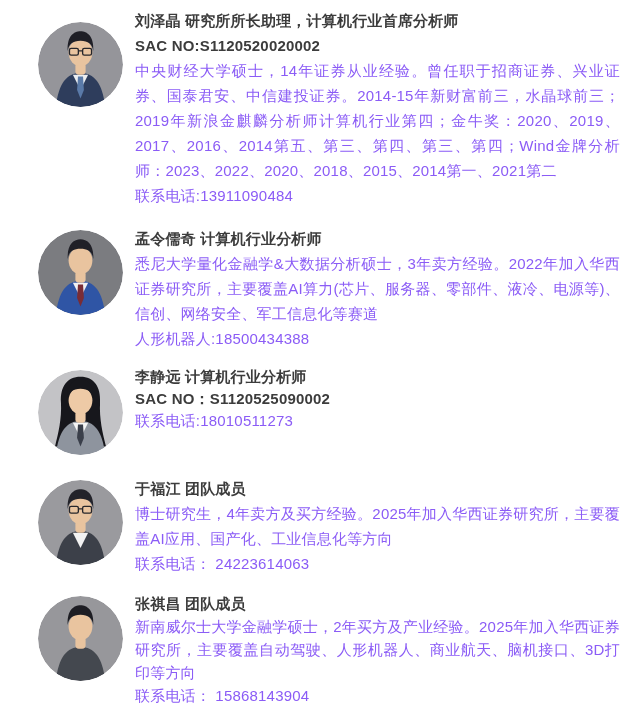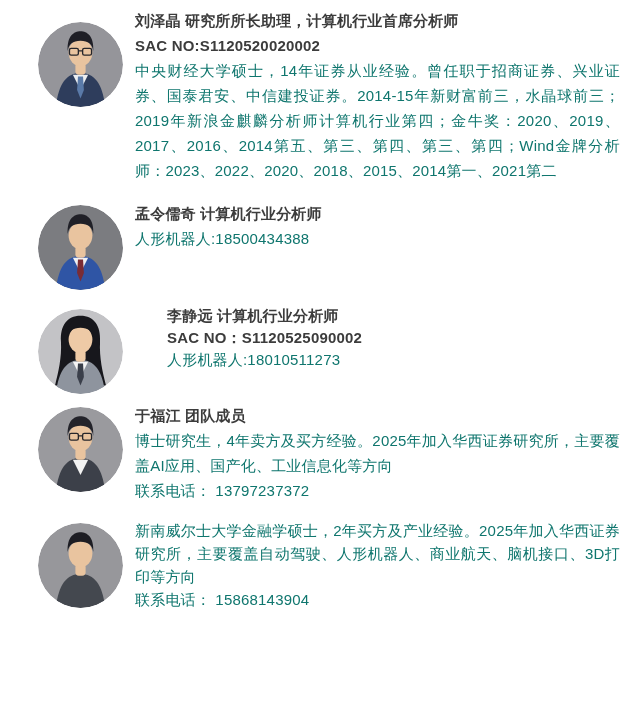--- a/index.html
+++ b/index.html
@@ -10,46 +10,46 @@
     color:#4f4f4f;
   }
   .page{
     padding:8px 20px 10px 0;
     box-sizing:border-box;
     width:640px;
   }
   .member{display:flex;align-items:flex-start;}
   .member:nth-child(2){margin-top:18px;}
   .member:nth-child(3){margin-top:15px;}
-  .member:nth-child(4){margin-top:9px;}
+  .member:nth-child(4){margin-top:21px;}
   .member:nth-child(5){margin-top:16px;}
   .avatar-col{width:135px;flex:none;}
   .avatar{
     width:85px;height:85px;
     margin-left:38px;margin-top:4px;
     border-radius:50%;
     display:block;
   }
   .member:nth-child(1) .avatar{margin-top:14px;}
   .text-col{
     flex:1;
     font-size:15px;
     line-height:25px;
     text-align:justify;
     letter-spacing:0.2px;
   }
-  .member:nth-child(3) .text-col{line-height:22px;margin-left:32px;}
+  .member:nth-child(3) .text-col{line-height:22px;}
   .member:nth-child(4) .text-col{line-height:25px;}
   .member:nth-child(5) .text-col{line-height:23px;}
   .name,.sac{
     font-weight:bold;
     color:#3c3c3c;
   }
   .sac:empty{display:none;}
-  .bio,.phone{color:#0f766e;}
+  .bio,.phone{color:#8b5cf6;}
 </style>
 </head>
 <body>
 
 <div class="page">
 
   <div class="member">
     <div class="avatar-col">
       <svg class="avatar" viewBox="0 0 100 100">
         <defs>
@@ -71,20 +71,21 @@
             <rect x="52.5" y="31" width="10.5" height="8" rx="2"></rect>
             <line x1="47.5" y1="34" x2="52.5" y2="34"></line>
           </g>
         </g>
       </svg>
     </div>
     <div class="text-col">
       <div class="name">刘泽晶 研究所所长助理，计算机行业首席分析师</div>
       <div class="sac">SAC NO:S1120520020002</div>
       <div class="bio">中央财经大学硕士，14年证券从业经验。曾任职于招商证券、兴业证券、国泰君安、中信建投证券。2014-15年新财富前三，水晶球前三；2019年新浪金麒麟分析师计算机行业第四；金牛奖：2020、2019、2017、2016、2014第五、第三、第四、第三、第四；Wind金牌分析师：2023、2022、2020、2018、2015、2014第一、2021第二</div>
+      <div class="phone">联系电话:13911090484</div>
     </div>
   </div>
 
   <div class="member">
     <div class="avatar-col">
       <svg class="avatar" viewBox="0 0 100 100">
         <defs>
             <clipPath id="clip1">
               <circle cx="50" cy="50" r="50"></circle>
             </clipPath>
@@ -101,20 +102,21 @@
           <g fill="none" stroke="#26262b" stroke-width="1.6" style="display: none;">
             <rect x="37" y="31" width="10.5" height="8" rx="2"></rect>
             <rect x="52.5" y="31" width="10.5" height="8" rx="2"></rect>
             <line x1="47.5" y1="34" x2="52.5" y2="34"></line>
           </g>
         </g>
       </svg>
     </div>
     <div class="text-col">
       <div class="name">孟令儒奇 计算机行业分析师</div>
+      <div class="bio">悉尼大学量化金融学&amp;大数据分析硕士，3年卖方经验。2022年加入华西证券研究所，主要覆盖AI算力(芯片、服务器、零部件、液冷、电源等)、信创、网络安全、军工信息化等赛道</div>
       <div class="phone">人形机器人:18500434388</div>
     </div>
   </div>
 
   <div class="member">
     <div class="avatar-col">
       <svg class="avatar" viewBox="0 0 100 100">
         <defs>
             <clipPath id="clip2">
               <circle cx="50" cy="50" r="50"></circle>
@@ -133,21 +135,21 @@
             <rect x="37" y="31" width="10.5" height="8" rx="2"></rect>
             <rect x="52.5" y="31" width="10.5" height="8" rx="2"></rect>
             <line x1="47.5" y1="34" x2="52.5" y2="34"></line>
           </g>
         </g>
       </svg>
     </div>
     <div class="text-col">
       <div class="name">李静远 计算机行业分析师</div>
       <div class="sac">SAC NO：S1120525090002</div>
-      <div class="phone">人形机器人:18010511273</div>
+      <div class="phone">联系电话:18010511273</div>
     </div>
   </div>
 
   <div class="member">
     <div class="avatar-col">
       <svg class="avatar" viewBox="0 0 100 100">
         <defs>
             <clipPath id="clip3">
               <circle cx="50" cy="50" r="50"></circle>
             </clipPath>
@@ -166,21 +168,21 @@
             <rect x="52.5" y="31" width="10.5" height="8" rx="2"></rect>
             <line x1="47.5" y1="34" x2="52.5" y2="34"></line>
           </g>
         </g>
       </svg>
     </div>
     <div class="text-col">
       <div class="name">于福江 团队成员</div>
 
       <div class="bio">博士研究生，4年卖方及买方经验。2025年加入华西证券研究所，主要覆盖AI应用、国产化、工业信息化等方向</div>
-      <div class="phone">联系电话： 13797237372</div>
+      <div class="phone">联系电话： 24223614063</div>
     </div>
   </div>
 
   <div class="member">
     <div class="avatar-col">
       <svg class="avatar" viewBox="0 0 100 100">
         <defs>
             <clipPath id="clip4">
               <circle cx="50" cy="50" r="50"></circle>
             </clipPath>
@@ -196,19 +198,20 @@
           <path d="M35 34 C34 17 42 11 50 11 C58 11 66 17 65 34 C64 26 59 22 50 22 C41 22 36 26 35 34 Z" fill="#1d1d23"></path>
           <g fill="none" stroke="#26262b" stroke-width="1.6" style="display: none;">
             <rect x="37" y="31" width="10.5" height="8" rx="2"></rect>
             <rect x="52.5" y="31" width="10.5" height="8" rx="2"></rect>
             <line x1="47.5" y1="34" x2="52.5" y2="34"></line>
           </g>
         </g>
       </svg>
     </div>
     <div class="text-col">
+      <div class="name">张祺昌 团队成员</div>
 
       <div class="bio">新南威尔士大学金融学硕士，2年买方及产业经验。2025年加入华西证券研究所，主要覆盖自动驾驶、人形机器人、商业航天、脑机接口、3D打印等方向</div>
       <div class="phone">联系电话： 15868143904</div>
     </div>
   </div>
 
 </div>
 
 </body></html>

